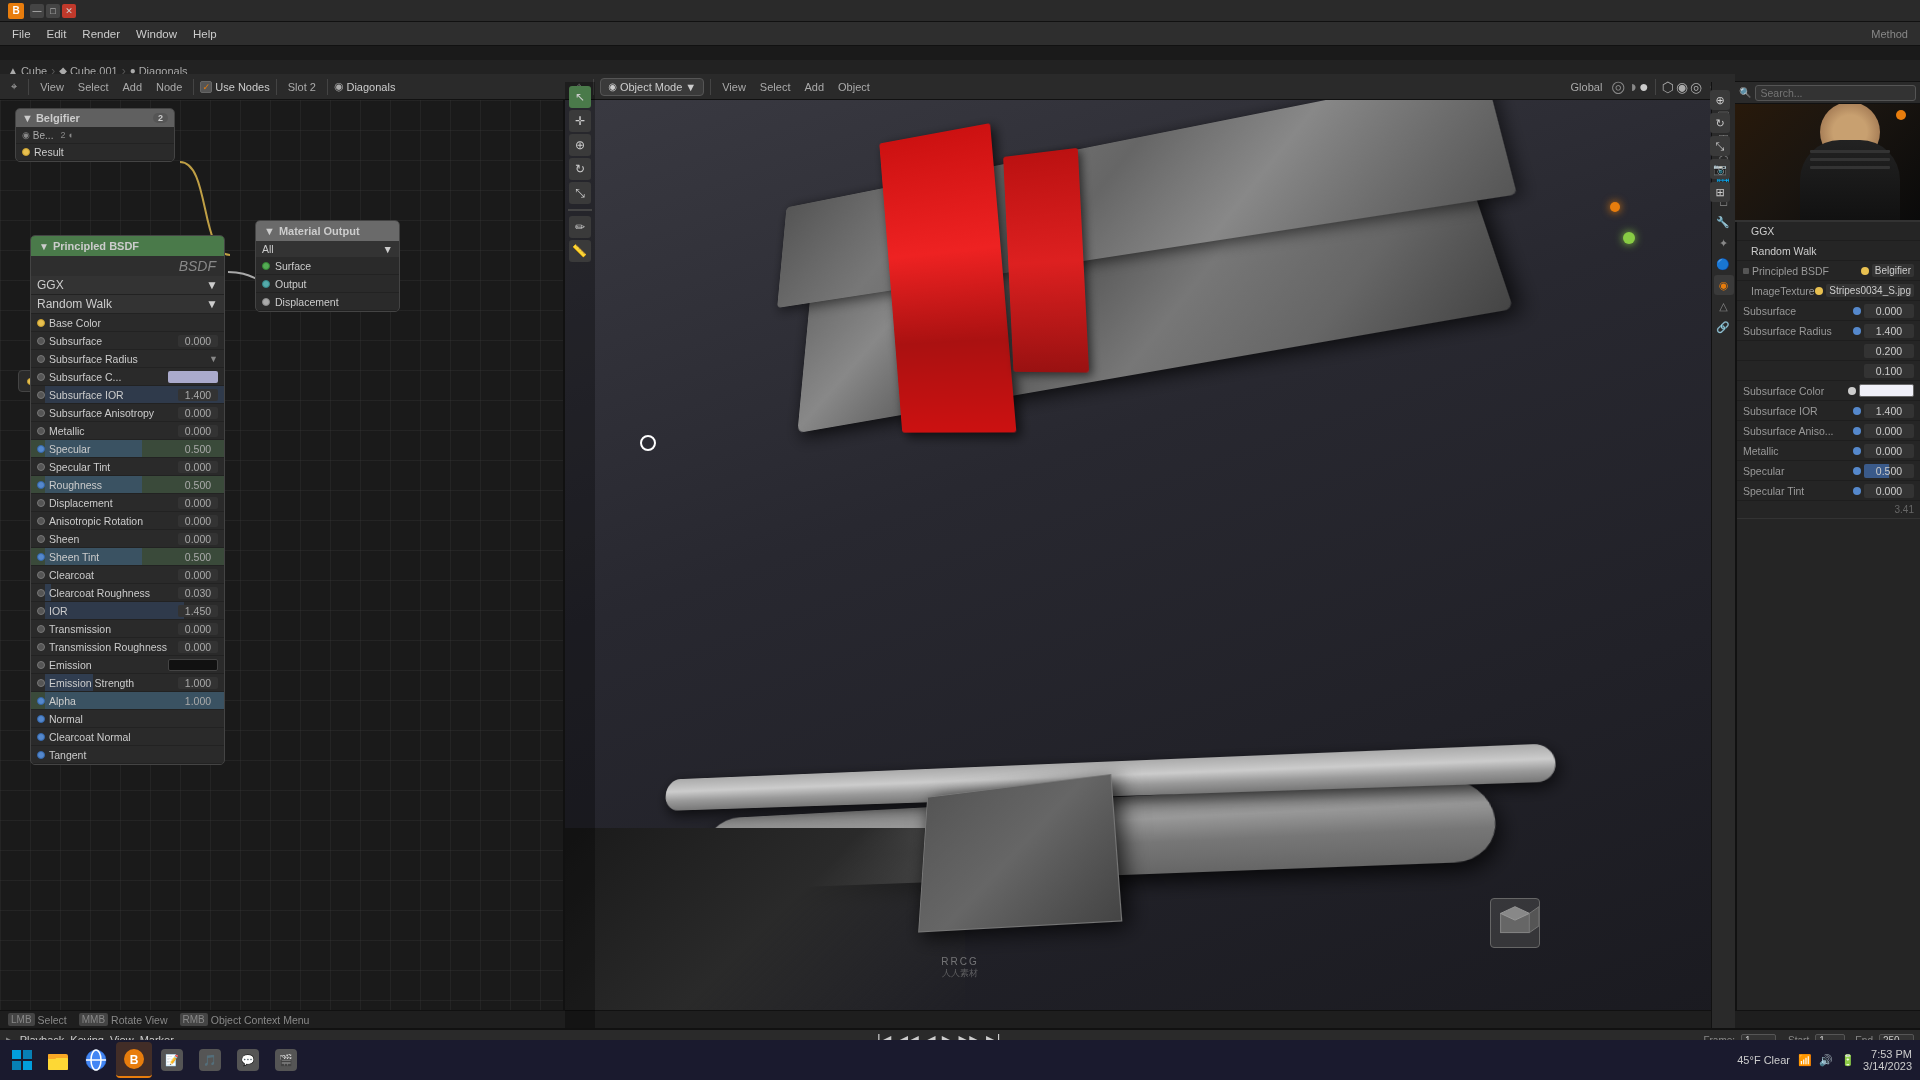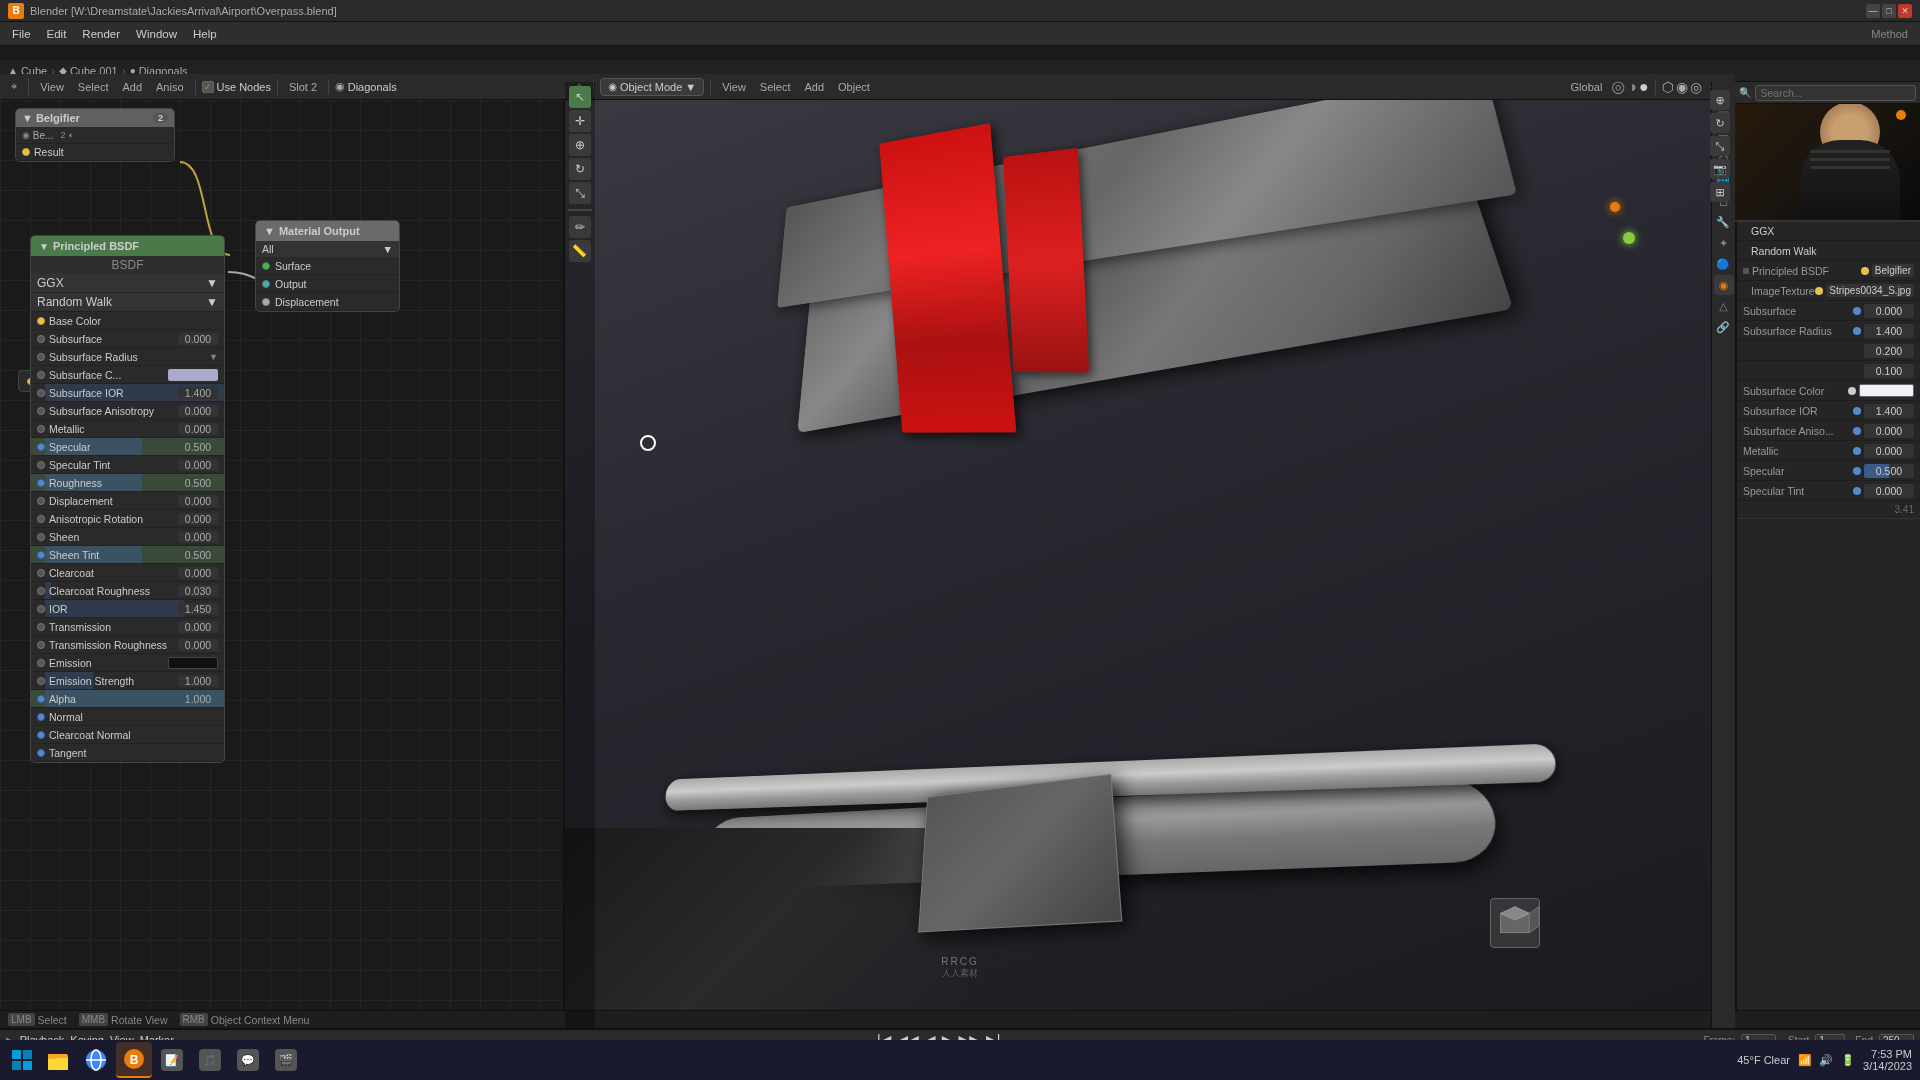--- a/index.html
+++ b/index.html
@@ -247,23 +247,24 @@
       font-size: 11px;
       font-weight: bold;
     }
     #bsdf-node .node-header .node-collapse {
       font-size: 10px;
       color: #ccc;
     }
     #bsdf-node .node-label {
       background: #2e2e2e;
       padding: 2px 8px;
-      font-size: 12px;
+      font-size: 14px;
       color: #888;
-      text-align: center;
+      text-align: right;
+      font-style: italic;
     }
     #bsdf-node .node-row {
       display: flex;
       align-items: center;
       padding: 1px 6px;
       font-size: 10.5px;
       min-height: 18px;
       border-bottom: 1px solid #222;
       position: relative;
     }
@@ -807,21 +808,20 @@
       padding: 0 4px;
       gap: 4px;
       z-index: 110;
     }
   </style>
 </head>
 <body>
 
 <div id="titlebar">
   <div class="title-icon">B</div>
-  <span class="title-text">Blender [W:\Dreamstate\JackiesArrival\Airport\Overpass.blend]</span>
   <div class="win-controls">
     <div class="win-btn minimize">—</div>
     <div class="win-btn maximize">□</div>
     <div class="win-btn close">✕</div>
   </div>
 </div>
 
 <div id="menubar">
   <div class="menu-item">File</div>
   <div class="menu-item">Edit</div>
@@ -848,21 +848,21 @@
     <span>Diagonals</span>
   </div>
 </div>
 
 <div id="shader-toolbar">
   <div class="tb-item">⌖</div>
   <div class="tb-sep"></div>
   <div class="tb-item">View</div>
   <div class="tb-item">Select</div>
   <div class="tb-item">Add</div>
-  <div class="tb-item">Aniso</div>
+  <div class="tb-item">Node</div>
   <div class="tb-sep"></div>
   <div class="tb-check">
     <div class="cb checked"></div>
     <span>Use Nodes</span>
   </div>
   <div class="tb-sep"></div>
   <div class="tb-item">Slot 2</div>
   <div class="tb-sep"></div>
   <div style="display:flex;align-items:center;gap:3px;font-size:11px;color:#ccc;">
     <span style="color:#aaa;">◉</span>

